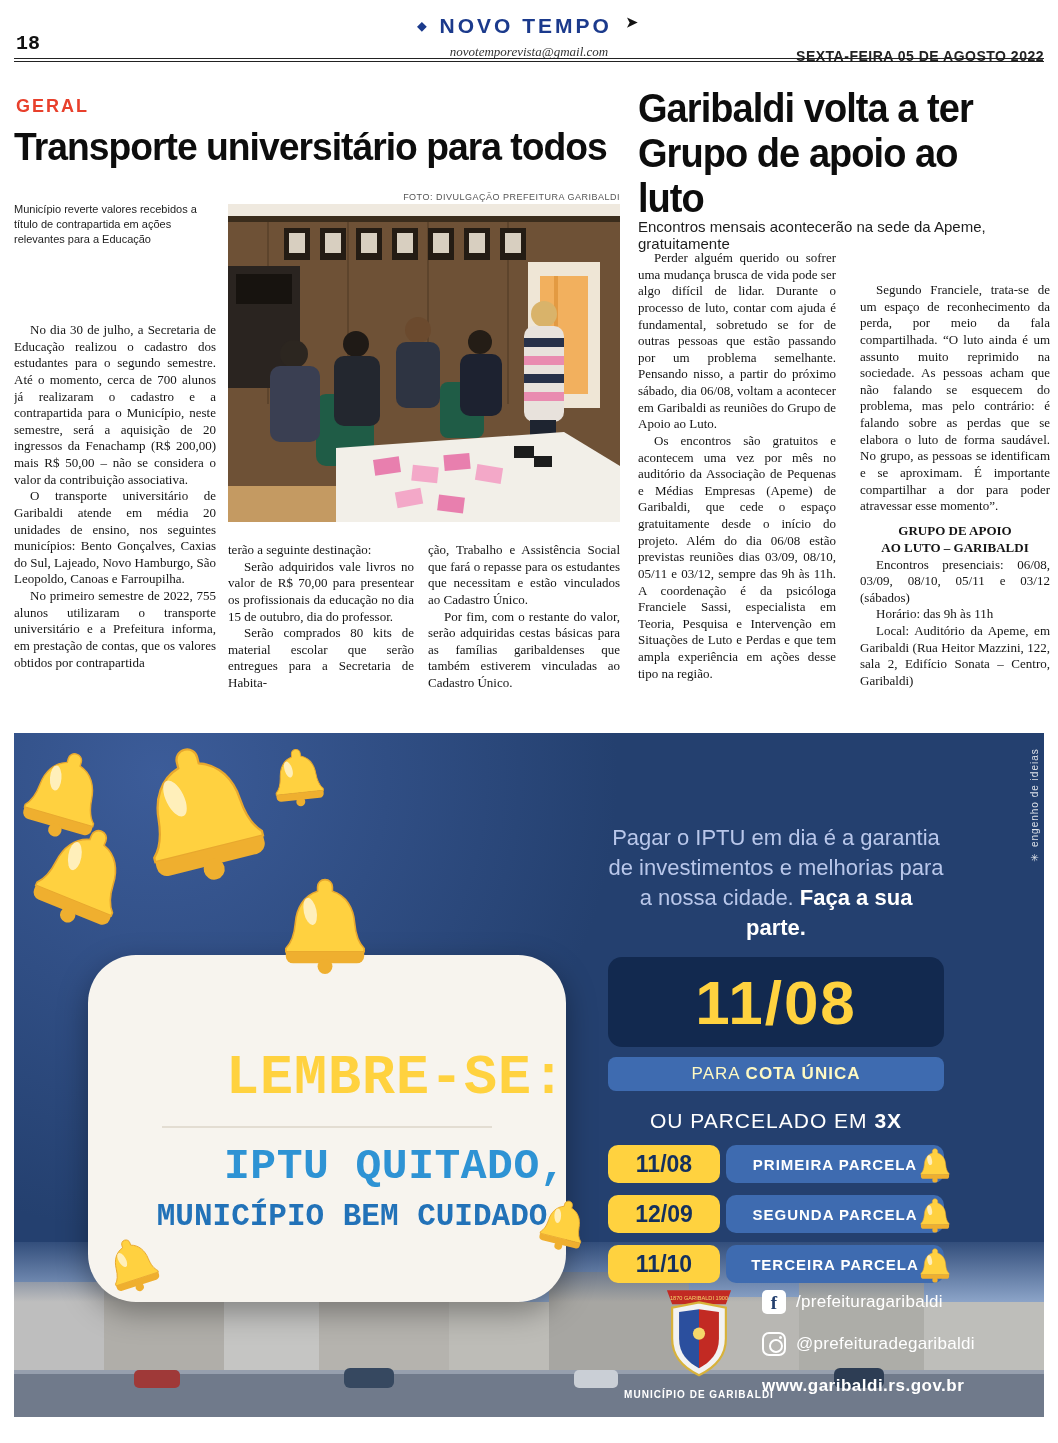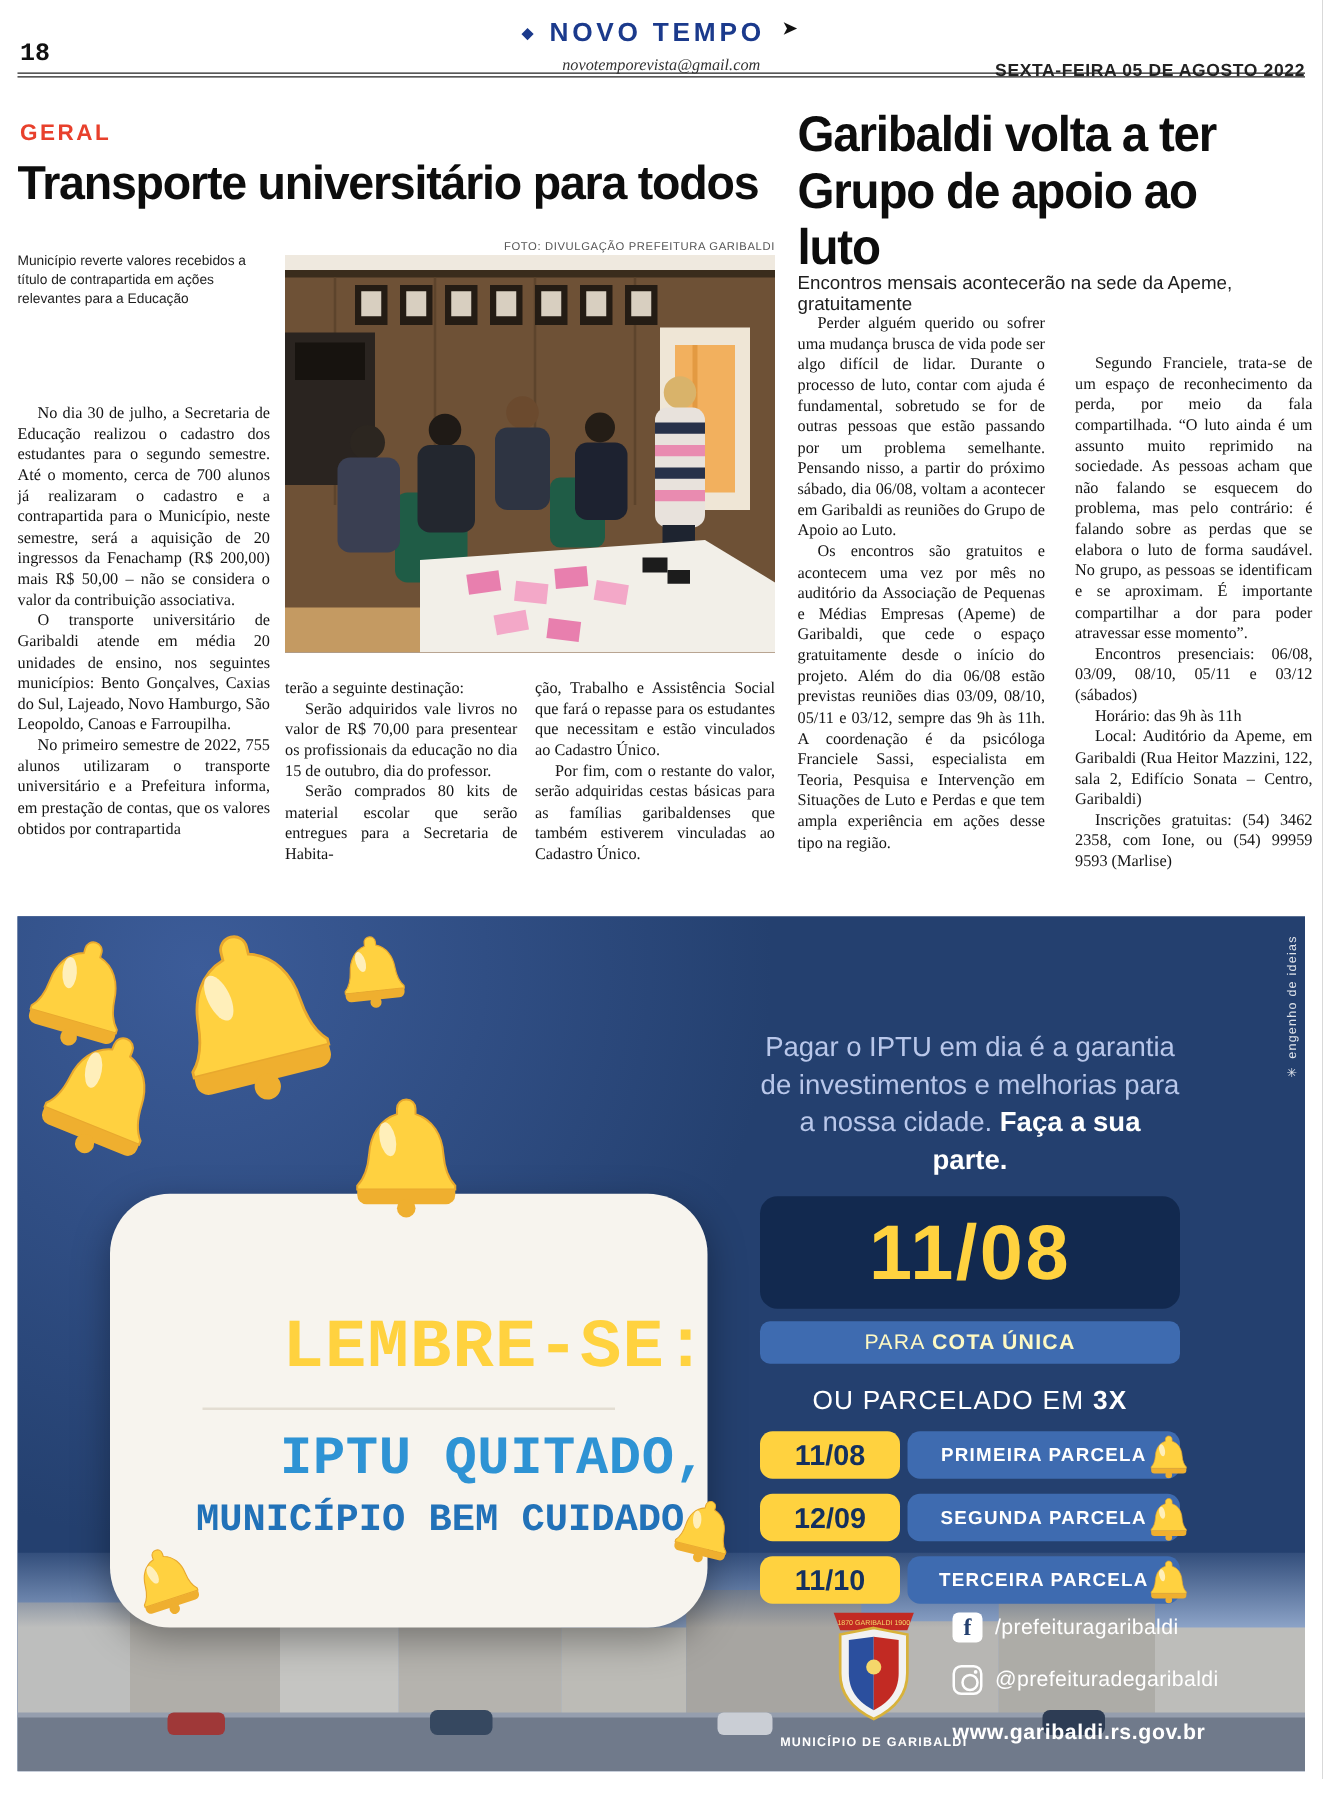--- a/index.html
+++ b/index.html
@@ -237,24 +237,27 @@
     <span>Grupo de apoio ao luto</span>
   </h1>
   <div class="subhead-2">Encontros mensais acontecerão na sede da Apeme, gratuitamente</div>
 
   <div class="body-col col-4">
     <p>Perder alguém querido ou sofrer uma mudança brusca de vida pode ser algo difícil de lidar. Durante o processo de luto, contar com ajuda é fundamental, sobretudo se for de outras pessoas que estão passando por um problema semelhante. Pensando nisso, a partir do próximo sábado, dia 06/08, voltam a acontecer em Garibaldi as reuniões do Grupo de Apoio ao Luto.</p>
     <p>Os encontros são gratuitos e acontecem uma vez por mês no auditório da Associação de Pequenas e Médias Empresas (Apeme) de Garibaldi, que cede o espaço gratuitamente desde o início do projeto. Além do dia 06/08 estão previstas reuniões dias 03/09, 08/10, 05/11 e 03/12, sempre das 9h às 11h. A coordenação é da psicóloga Franciele Sassi, especialista em Teoria, Pesquisa e Intervenção em Situações de Luto e Perdas e que tem ampla experiência em ações desse tipo na região.</p>
   </div>
   <div class="body-col col-5">
     <p>Segundo Franciele, trata-se de um espaço de reconhecimento da perda, por meio da fala compartilhada. “O luto ainda é um assunto muito reprimido na sociedade. As pessoas acham que não falando se esquecem do problema, mas pelo contrário: é falando sobre as perdas que se elabora o luto de forma saudável. No grupo, as pessoas se identificam e se aproximam. É importante compartilhar a dor para poder atravessar esse momento”.</p>
+    <p class="infobox-title no-indent">
+      <span>GRUPO DE APOIO</span><br>
+      <span>AO LUTO – GARIBALDI</span>
+    </p>
     <p>Encontros presenciais: 06/08, 03/09, 08/10, 05/11 e 03/12 (sábados)</p>
     <p>Horário: das 9h às 11h</p>
     <p>Local: Auditório da Apeme, em Garibaldi (Rua Heitor Mazzini, 122, sala 2, Edifício Sonata – Centro, Garibaldi)</p>
-    <p>Inscrições gratuitas: (54) 3462 2358, com Ione, ou (54) 99959 9593 (Marlise)</p>
   </div>
 
   <div class="ad">
 
     <div class="street-strip">
       <svg viewBox="0 0 1030 175" width="1030" height="175">
         <rect x="0" y="0" width="1030" height="175" fill="#9fb6d8"></rect>
         <rect x="0" y="40" width="90" height="135" fill="#d9d5cc"></rect>
         <rect x="90" y="25" width="120" height="150" fill="#c9c2b4"></rect>
         <rect x="210" y="55" width="95" height="120" fill="#e2ddd2"></rect>

